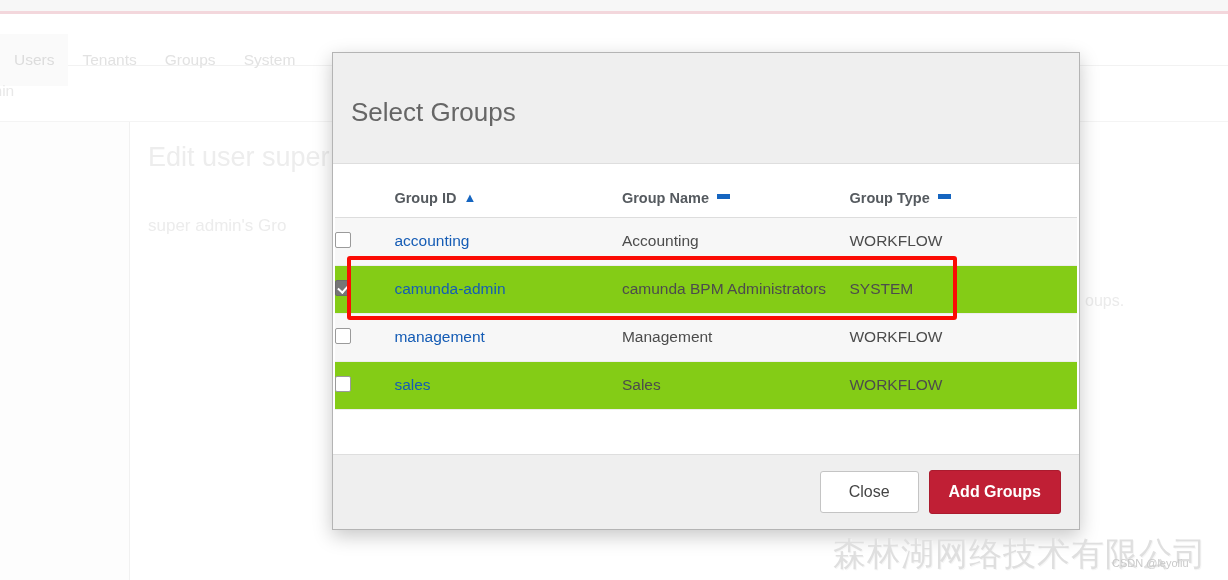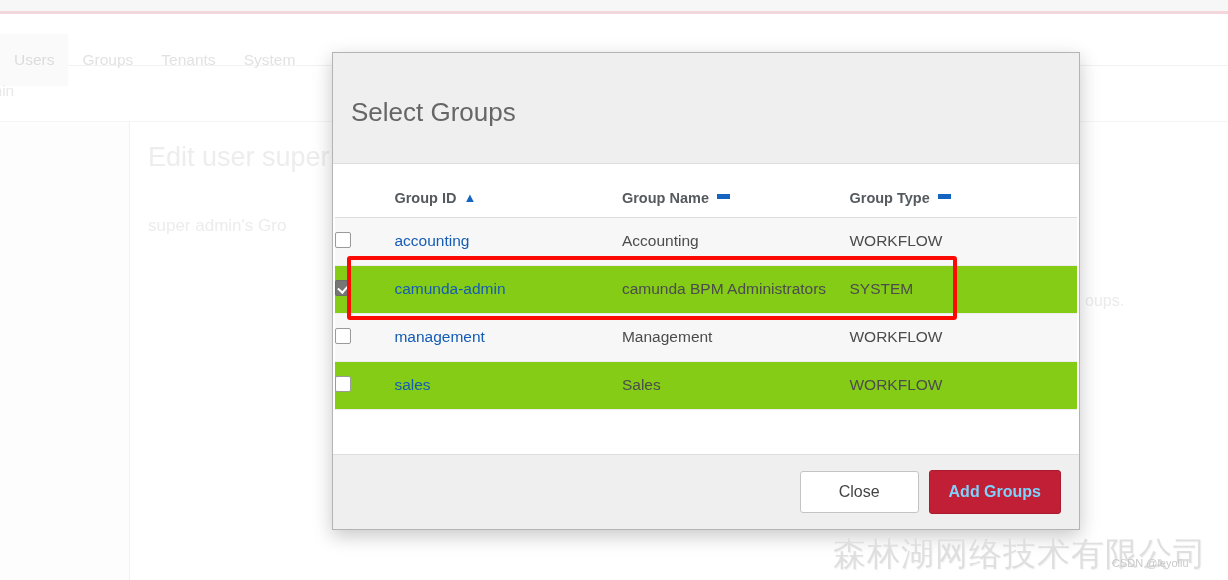--- a/index.html
+++ b/index.html
@@ -261,27 +261,27 @@
     font-family: "Liberation Sans", sans-serif;
     border-radius: 3px;
     cursor: pointer;
     line-height: 1;
   }
 
   .btn-close {
     background: #ffffff;
     border: 1px solid #c4c4c4;
     color: #444444;
-    padding: 12px 38px;
+    padding: 12px 28px;
   }
 
   .btn-add {
     background: #c01f35;
     border: 1px solid #ab1b2e;
-    color: #7dd3fc;
+    color: #ffffff;
     font-weight: bold;
     padding: 13px 19px;
   }
 
   
   .annot-box {
     position: absolute;
     left: 347px; top: 256px;
     width: 610px; height: 64px;
     border: 4px solid #fb0b04;
@@ -318,22 +318,22 @@
 <div id="screen">
 
   <div class="bg-app">
 
     <div class="top-strip"></div>
     <div class="pink-rule"></div>
 
     <div class="navbar">
       <div class="nav-tabs">
         <div class="nav-tab active">Users</div>
+        <div class="nav-tab">Tenants</div>
         <div class="nav-tab">Groups</div>
-        <div class="nav-tab">Tenants</div>
         <div class="nav-tab">System</div>
       </div>
     </div>
 
     <div class="breadcrumb-bar">
       <div class="breadcrumb">admin</div>
     </div>
 
     <div class="content-area">
       <div class="side-rail"></div>

